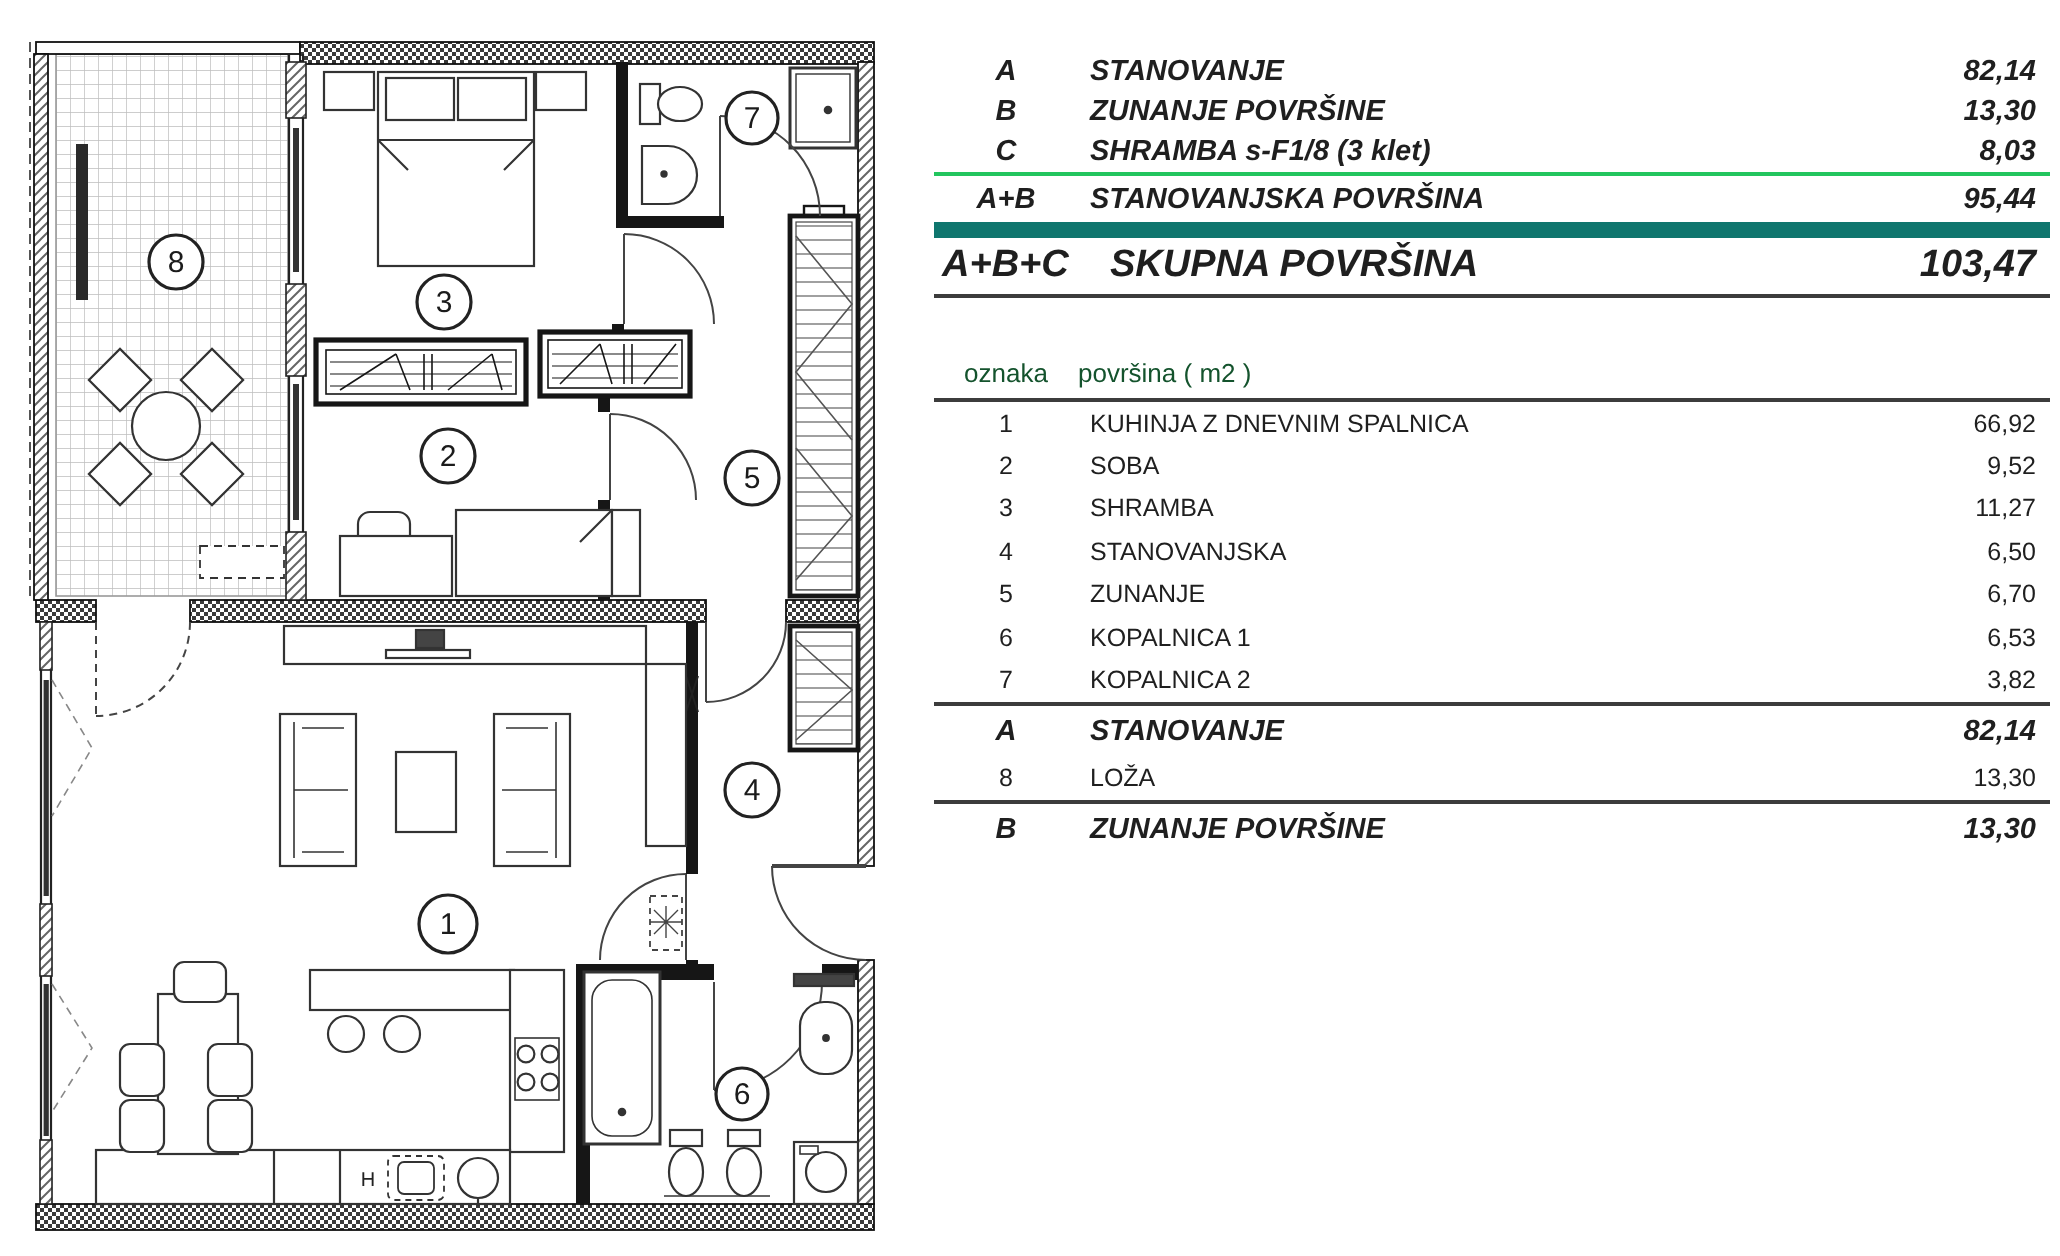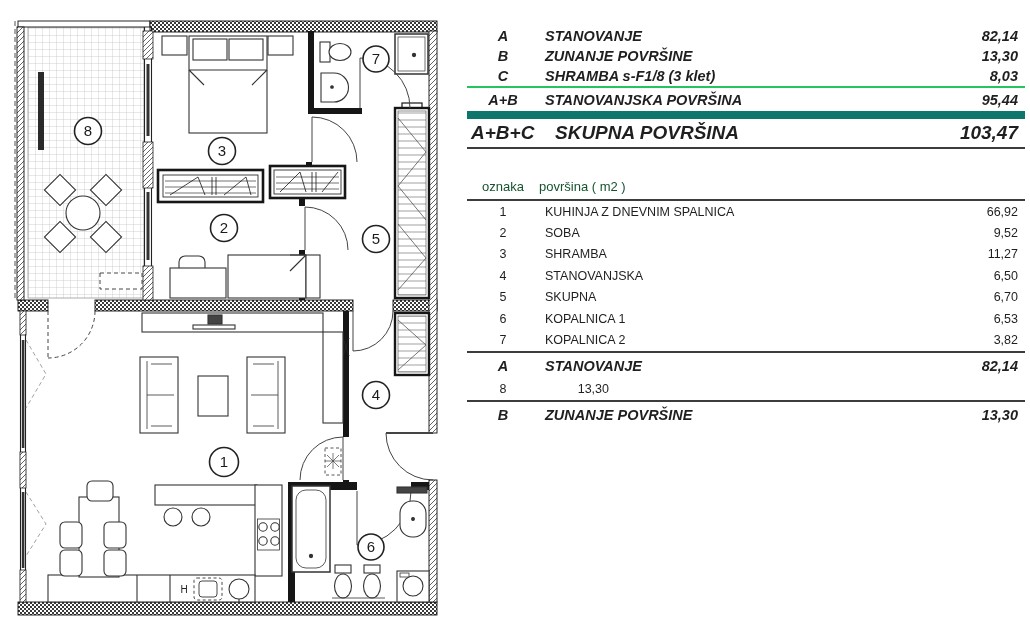--- a/index.html
+++ b/index.html
@@ -341,21 +341,21 @@
         <span class="n">SHRAMBA</span>
         <span class="v">11,27</span>
       </div>
       <div class="row drow">
         <span class="c">4</span>
         <span class="n">STANOVANJSKA</span>
         <span class="v">6,50</span>
       </div>
       <div class="row drow">
         <span class="c">5</span>
-        <span class="n">SKUPNA</span>
+        <span class="n">ZUNANJE</span>
         <span class="v">6,70</span>
       </div>
       <div class="row drow">
         <span class="c">6</span>
         <span class="n">KOPALNICA 1</span>
         <span class="v">6,53</span>
       </div>
       <div class="row drow">
         <span class="c">7</span>
         <span class="n">KOPALNICA 2</span>
@@ -364,20 +364,21 @@
       <div class="row bi trow">
         <span class="c">A</span>
         <span class="n">STANOVANJE</span>
         <span class="v">82,14</span>
       </div>
     </div>
 
     <div class="tbl t3">
       <div class="row drow">
         <span class="c">8</span>
+        <span class="n">LOŽA</span>
         <span class="v">13,30</span>
       </div>
       <div class="row bi trow">
         <span class="c">B</span>
         <span class="n">ZUNANJE POVRŠINE</span>
         <span class="v">13,30</span>
       </div>
     </div>
 
   </div>

